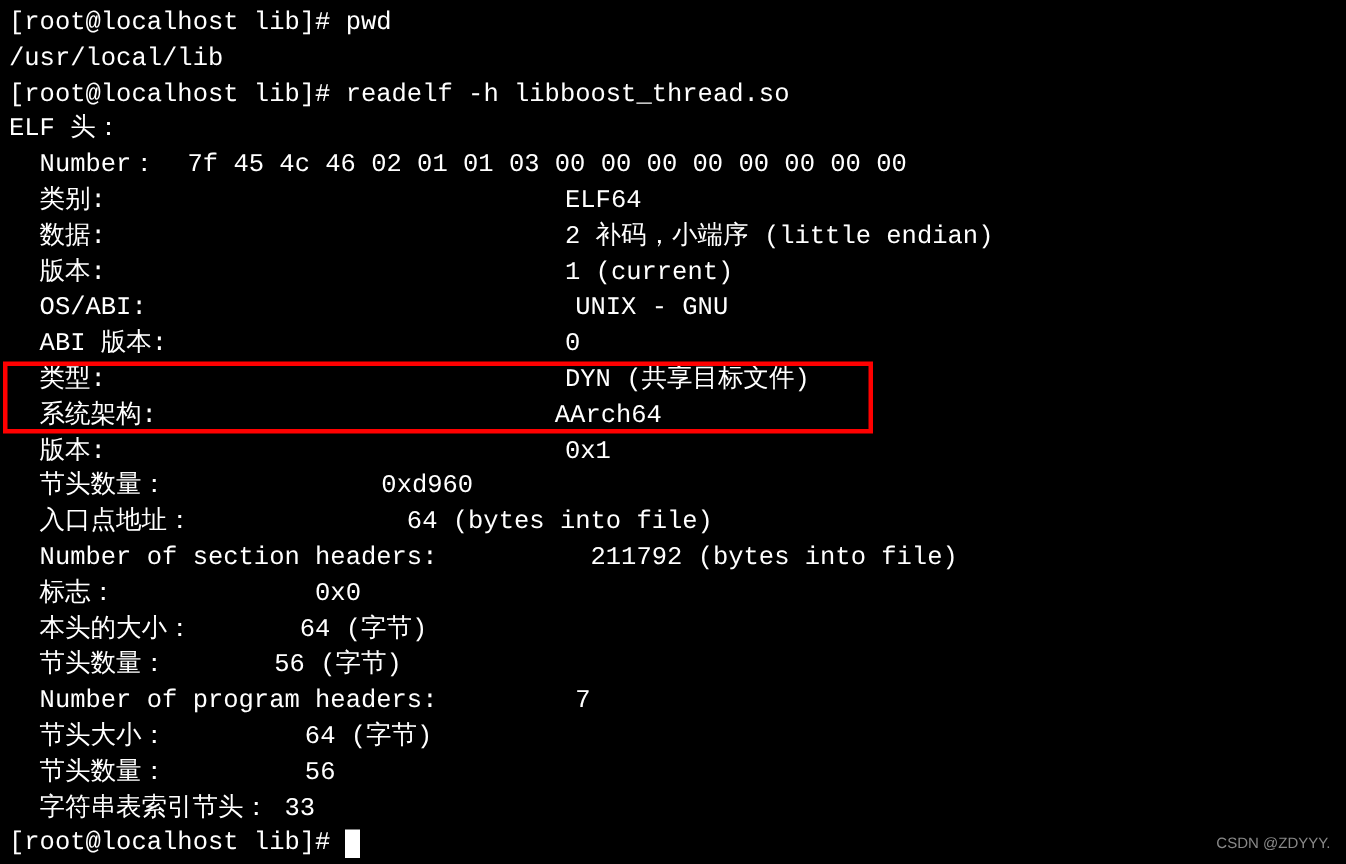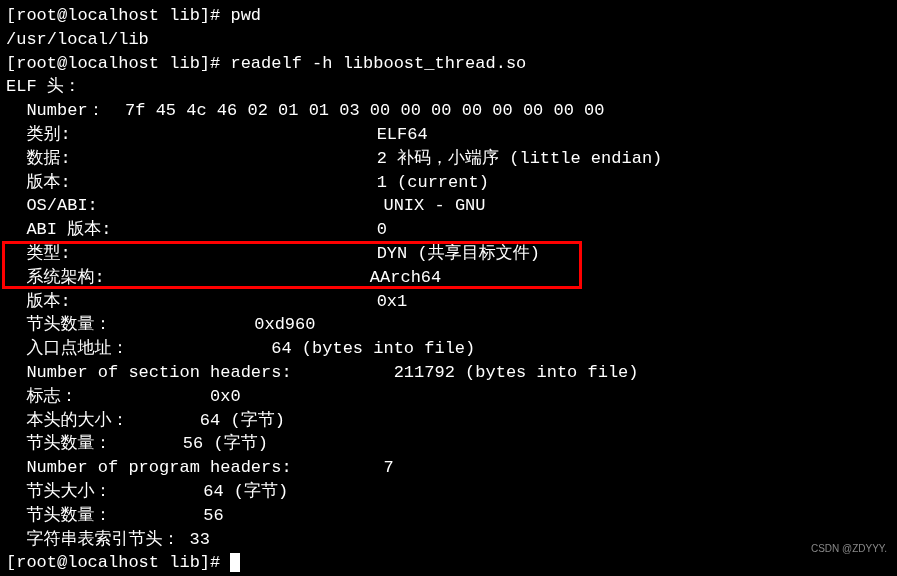--- a/index.html
+++ b/index.html
@@ -22,21 +22,21 @@
     .line {
       white-space: pre;
     }
     .highlight-box {
       position: absolute;
       border: 3px solid #ff0000;
       pointer-events: none;
     }
     .watermark {
       position: absolute;
-      bottom: 20px;
+      bottom: 6px;
       right: 10px;
       font-size: 10px;
       color: #888;
       font-family: sans-serif;
     }
     .cursor {
       display: inline-block;
       width: 10px;
       height: 19px;
       background: #fff;

